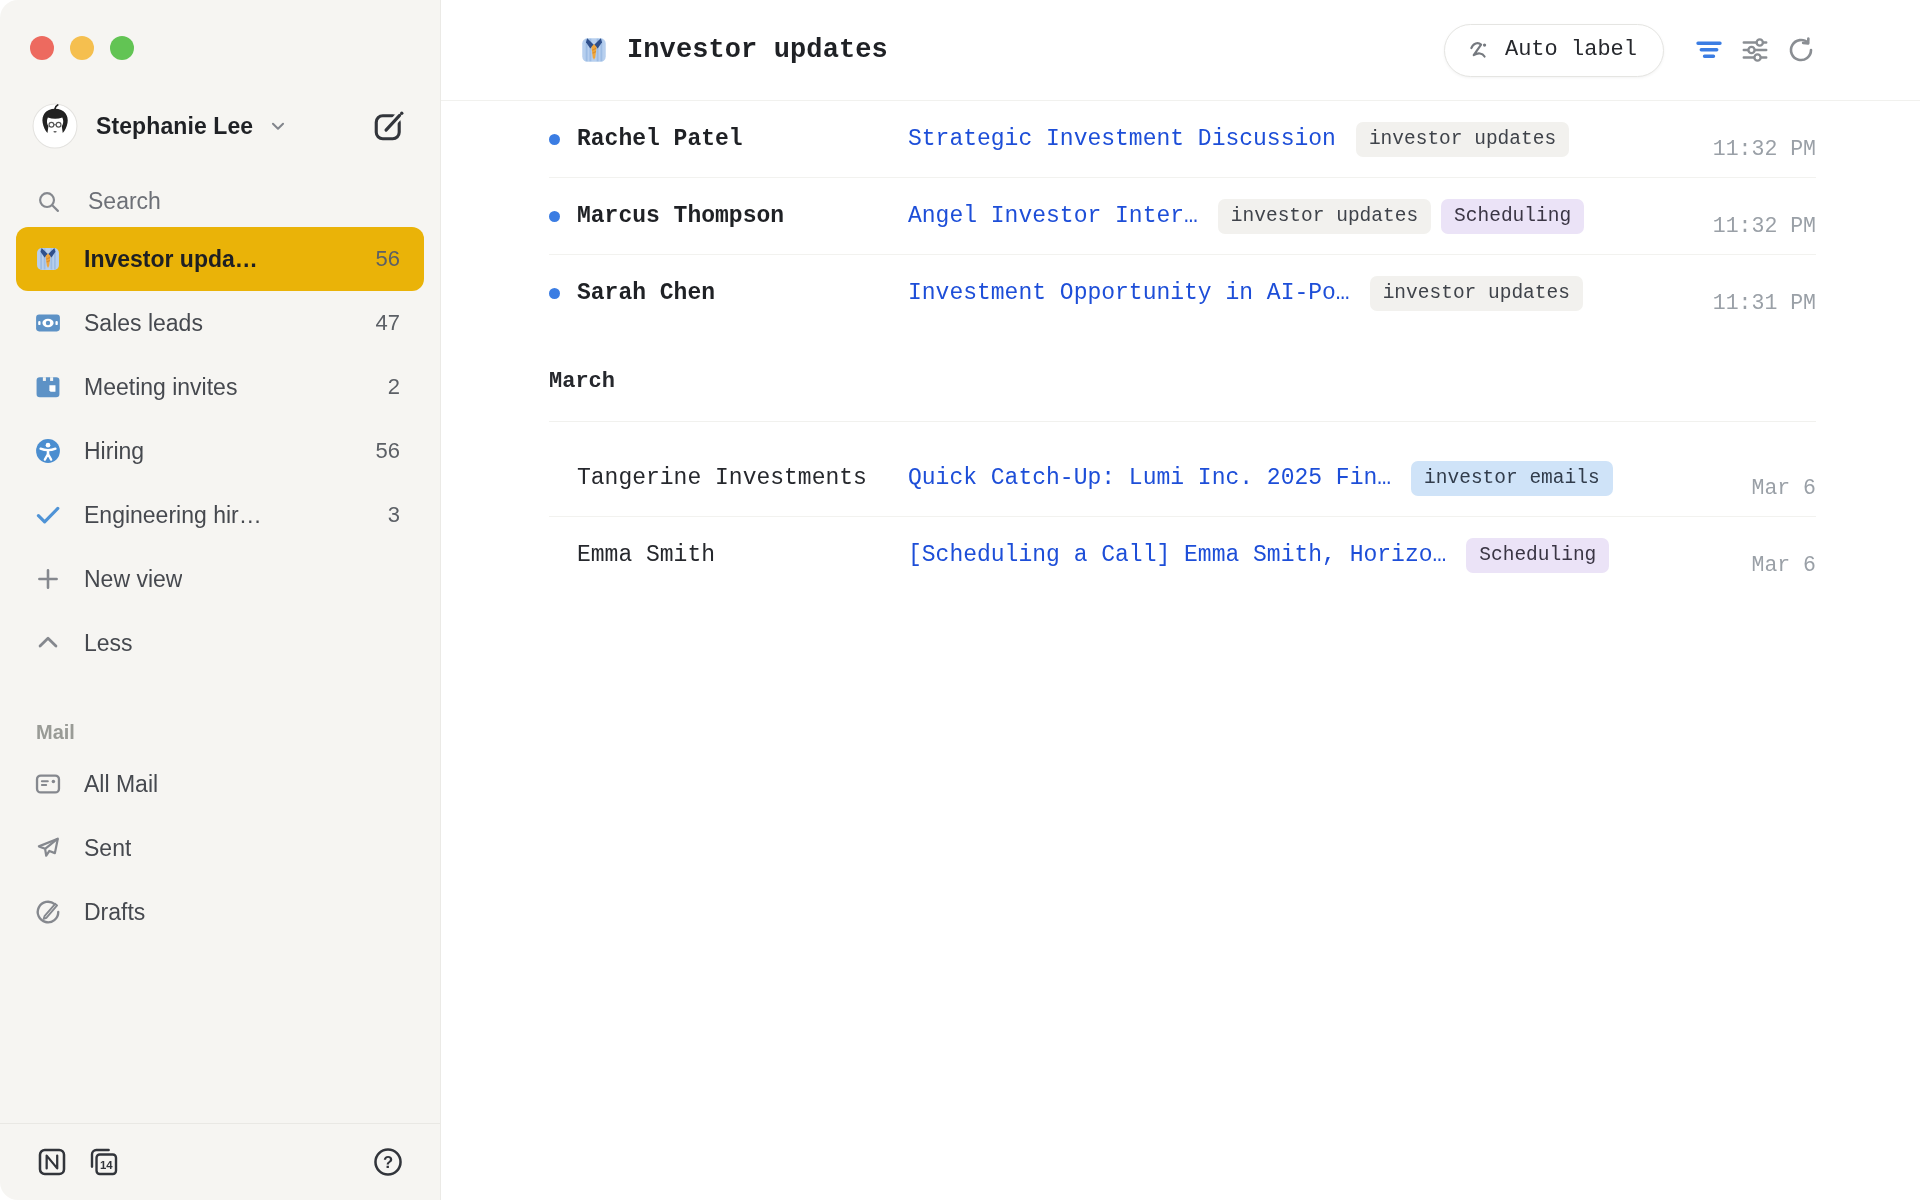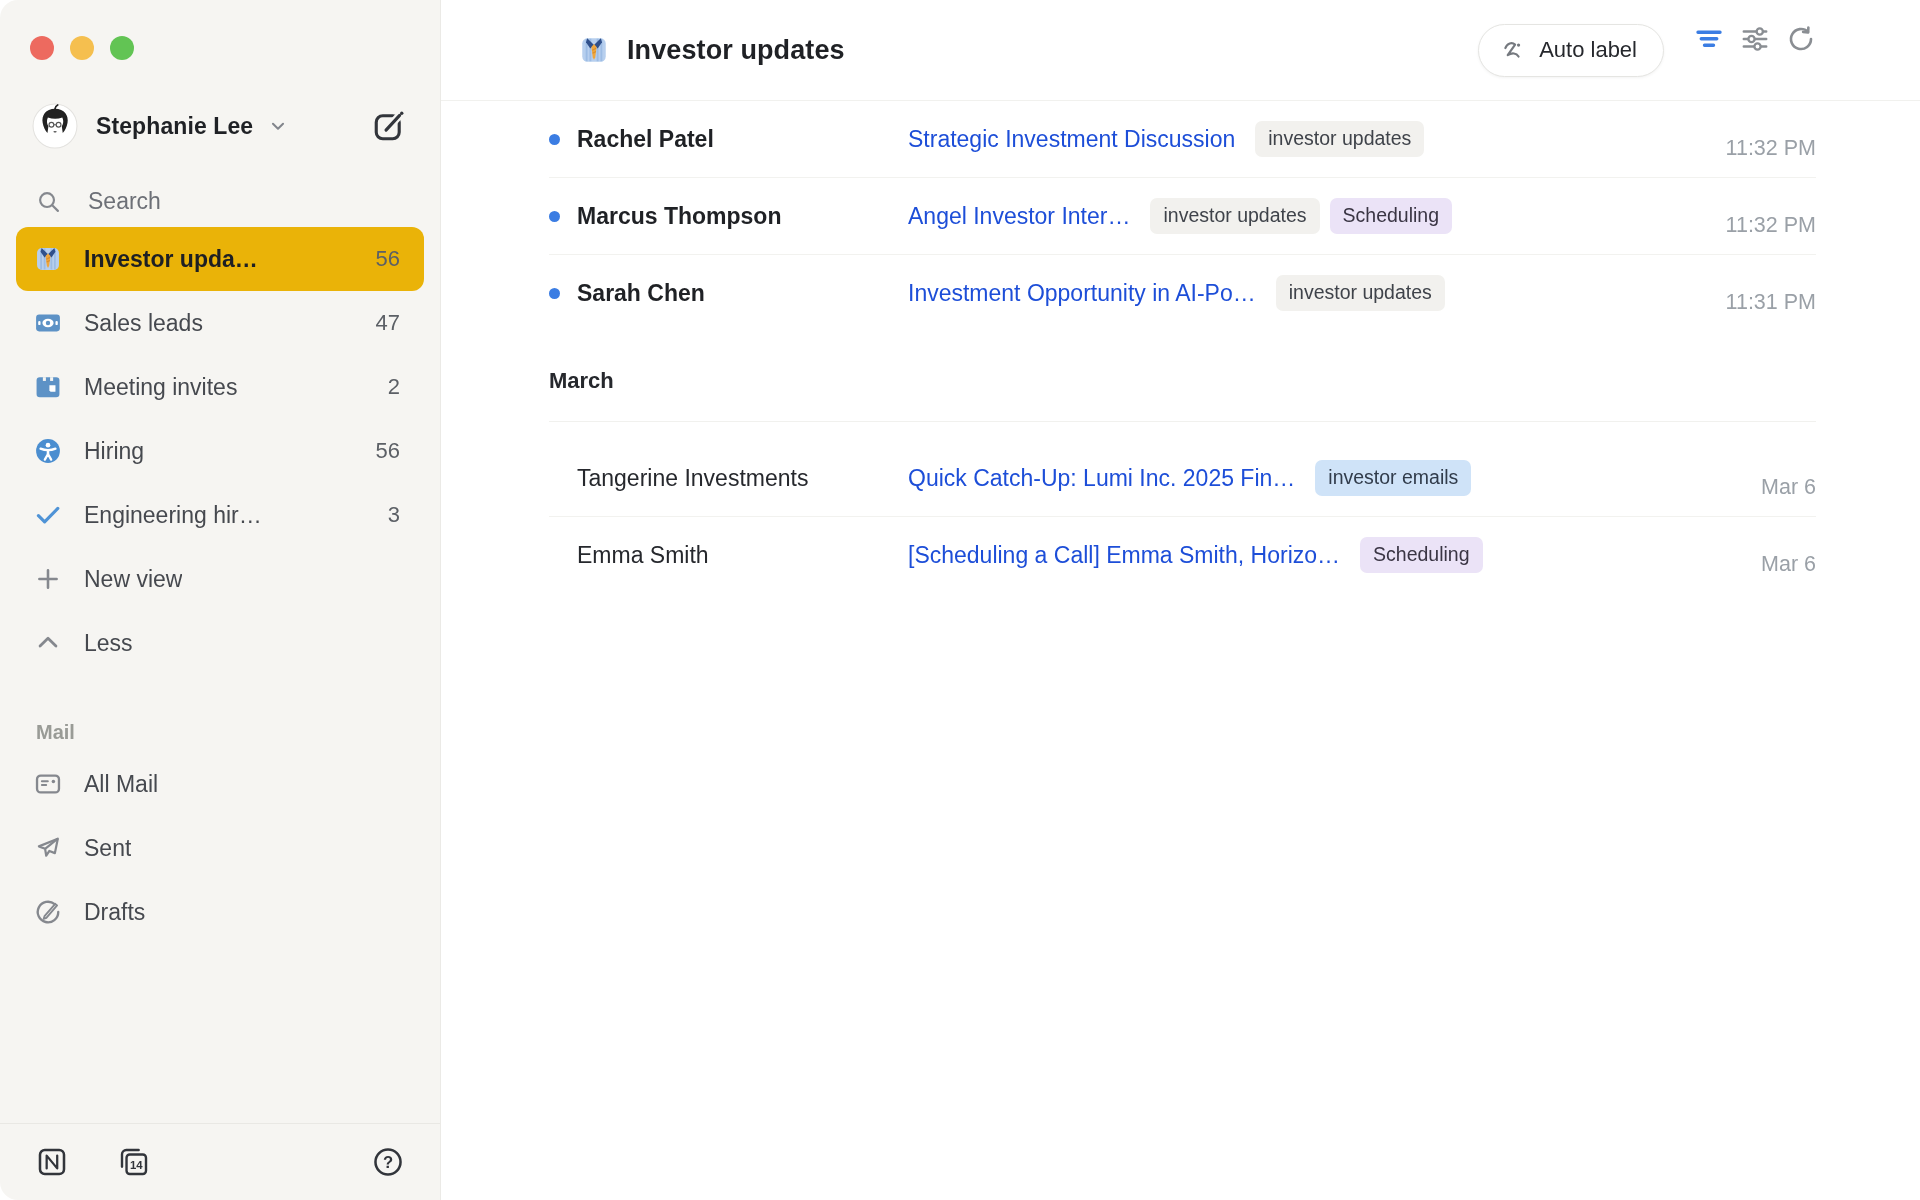--- a/index.html
+++ b/index.html
@@ -36,29 +36,29 @@
 
   .sec-label{margin:46px 0 8px 36px;font-size:20px;font-weight:700;color:#999b96;}
   .nav-list{display:flex;flex-direction:column;}
   .nav-item{display:flex;align-items:center;height:64px;margin:0 16px;padding:0 24px 0 18px;border-radius:12px;font-size:23px;color:#46494f;cursor:pointer;}
   .nav-item .ic{width:28px;flex:none;color:#85888e;}
   .nav-label{margin-left:22px;white-space:nowrap;overflow:hidden;}
   .count{margin-left:auto;font-size:22px;color:#5c6066;padding-left:12px;}
   .nav-item.selected{background:#eab308;color:#1d1f24;font-weight:700;}
   .nav-item.selected .count{font-weight:400;}
 
-  .side-footer{margin-top:auto;border-top:1px solid #e9e8e4;height:76px;display:flex;align-items:center;padding:0 36px;gap:50px;color:#8f918d;}
+  .side-footer{margin-top:auto;border-top:1px solid #e9e8e4;height:76px;display:flex;align-items:center;padding:0 36px;gap:20px;color:#8f918d;}
   .side-footer .help{margin-left:auto;}
 
   
-  main{flex:1;display:flex;flex-direction:column;min-width:0;background:#fff;}
+  main{flex:1;display:flex;flex-direction:column;min-width:0;background:#fff;font-family:Liberation Mono, monospace;}
   header{height:100px;flex:none;display:flex;align-items:center;padding:0 104px 0 138px;border-bottom:1px solid #f1f1ee;}
   .title-icon{flex:none;}
   .page-title{margin-left:18px;font-size:27px;font-weight:700;color:#1f2125;letter-spacing:.1px;}
-  .header-right{margin-left:auto;display:flex;align-items:flex-start;gap:16px;}
+  .header-right{margin-left:auto;display:flex;align-items:center;gap:16px;}
   .auto-btn{display:flex;align-items:center;gap:12px;background:#fff;border:1px solid #e5e5e2;border-radius:28px;padding:12px 26px 13px 22px;font-size:22px;font-family:inherit;color:#26282d;cursor:pointer;box-shadow:0 1px 3px rgba(0,0,0,.05);margin-right:14px;}
   .auto-btn .ic{color:#75797f;}
   .tool-btn{color:#8a8e93;}
 
   
   .email-list{padding:0 104px 0 108px;}
   .email-row{display:flex;align-items:center;height:76px;border-bottom:1px solid #f2f2ef;font-size:23px;cursor:pointer;}
   .group .email-row:last-child{border-bottom:none;}
   .udot{width:11px;height:11px;border-radius:50%;background:#3b7de3;flex:none;margin-right:17px;}
   .sender{width:331px;flex:none;color:#26282d;white-space:nowrap;overflow:hidden;}

